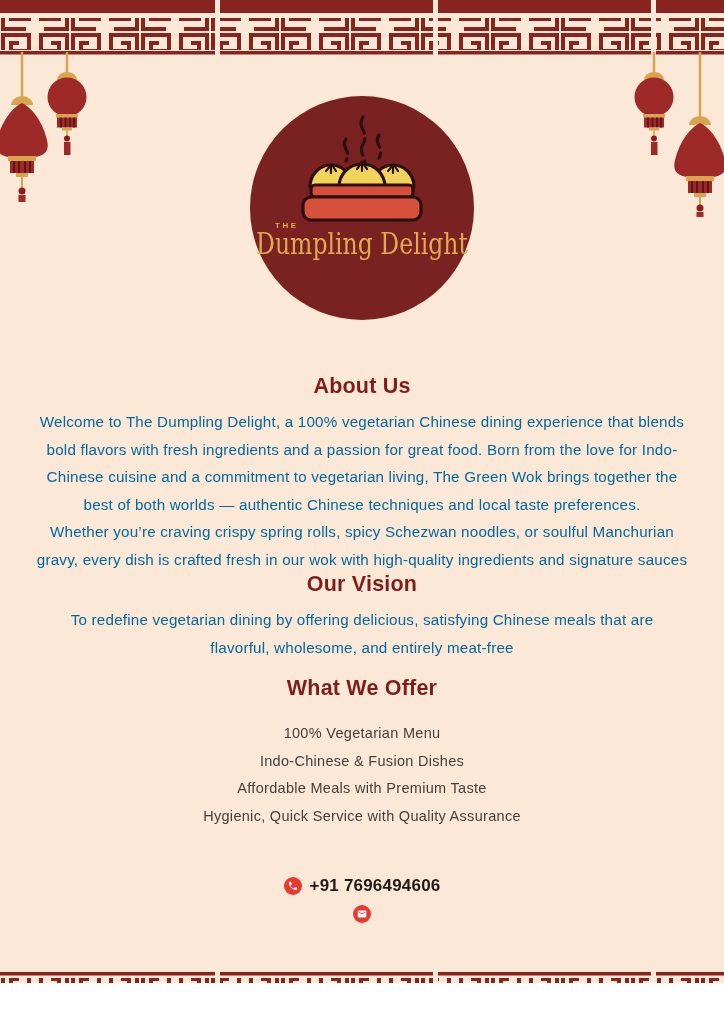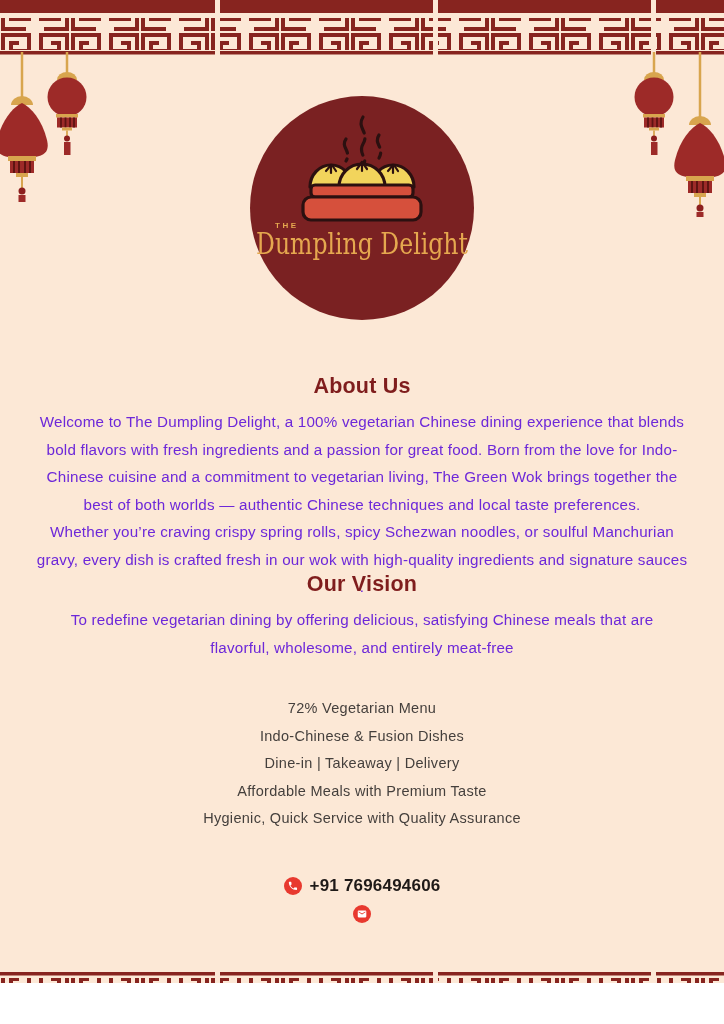--- a/index.html
+++ b/index.html
@@ -20,21 +20,21 @@
   .sec-about   { top:374px; padding:0 36px; }
   .sec-vision  { top:572px; padding:0 52px; }
   .sec-offer   { top:676px; }
   .sec-contact { top:876px; }
 
   h2.heading {
     font-size:21.5px; font-weight:700; color:#7f1d1d;
     letter-spacing:0.2px; margin-bottom:9px;
   }
   .body-text {
-    font-size:15.2px; line-height:27.5px; color:#6d28d9;
+    font-size:15.2px; line-height:27.5px; color:#0369a1;
     letter-spacing:0.2px;
   }
   .offer-list { list-style:none; margin-top:19px; }
   .offer-list li {
     font-size:14.5px; line-height:27.5px; color:#443f3c; letter-spacing:0.3px;
   }
   .contact-row {
     display:flex; align-items:center; justify-content:center;
     gap:8px; margin-bottom:9px;
   }
@@ -197,24 +197,24 @@
     <p class="body-text">Welcome to The Dumpling Delight, a 100% vegetarian Chinese dining experience that blends bold flavors with fresh ingredients and a passion for great food. Born from the love for Indo-Chinese cuisine and a commitment to vegetarian living, The Green Wok brings together the best of both worlds — authentic Chinese techniques and local taste preferences.</p>
     <p class="body-text">Whether you’re craving crispy spring rolls, spicy Schezwan noodles, or soulful Manchurian gravy, every dish is crafted fresh in our wok with high-quality ingredients and signature sauces .</p>
   </section>
 
   <section class="section sec-vision">
     <h2 class="heading">Our Vision</h2>
     <p class="body-text">To redefine vegetarian dining by offering delicious, satisfying Chinese meals that are flavorful, wholesome, and entirely meat-free</p>
   </section>
 
   <section class="section sec-offer">
+    <h2 class="heading">What We Offer</h2>
     <ul class="offer-list">
-      <li>72% Vegetarian Menu</li>
+      <li>100% Vegetarian Menu</li>
       <li>Indo-Chinese &amp; Fusion Dishes</li>
-      <li>Dine-in | Takeaway | Delivery</li>
       <li>Affordable Meals with Premium Taste</li>
       <li>Hygienic, Quick Service with Quality Assurance</li>
     </ul>
   </section>
 
   <section class="section sec-contact">
     <div class="contact-row">
       <span class="icon-badge">
         <svg width="18" height="18" viewBox="0 0 24 24">
           <circle cx="12" cy="12" r="12" fill="#e8392f"></circle>

